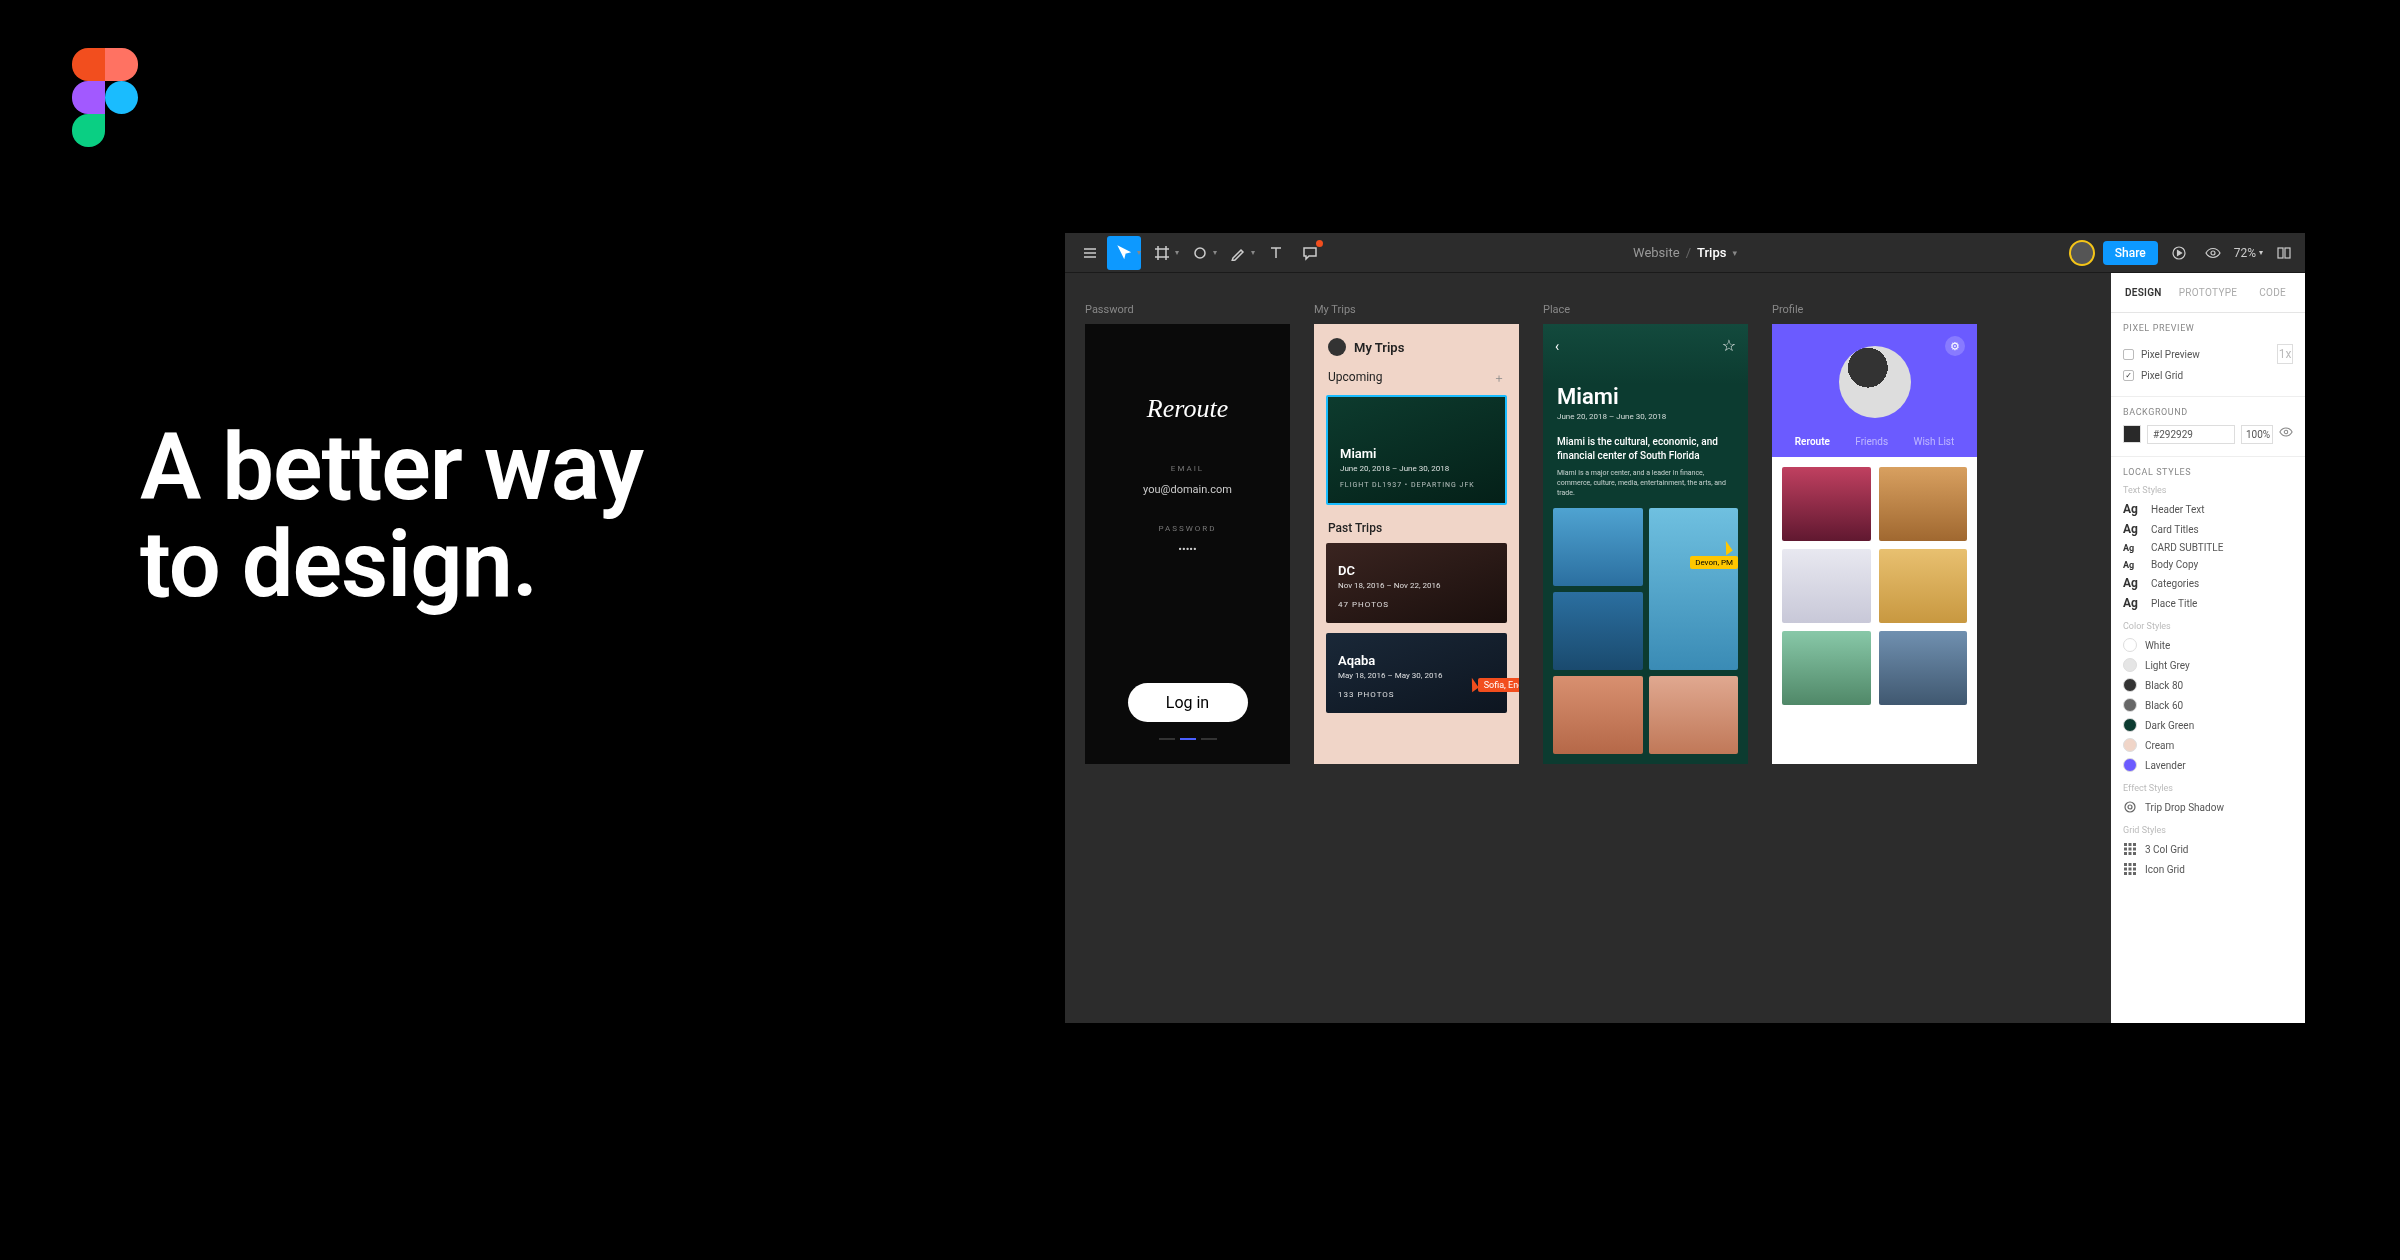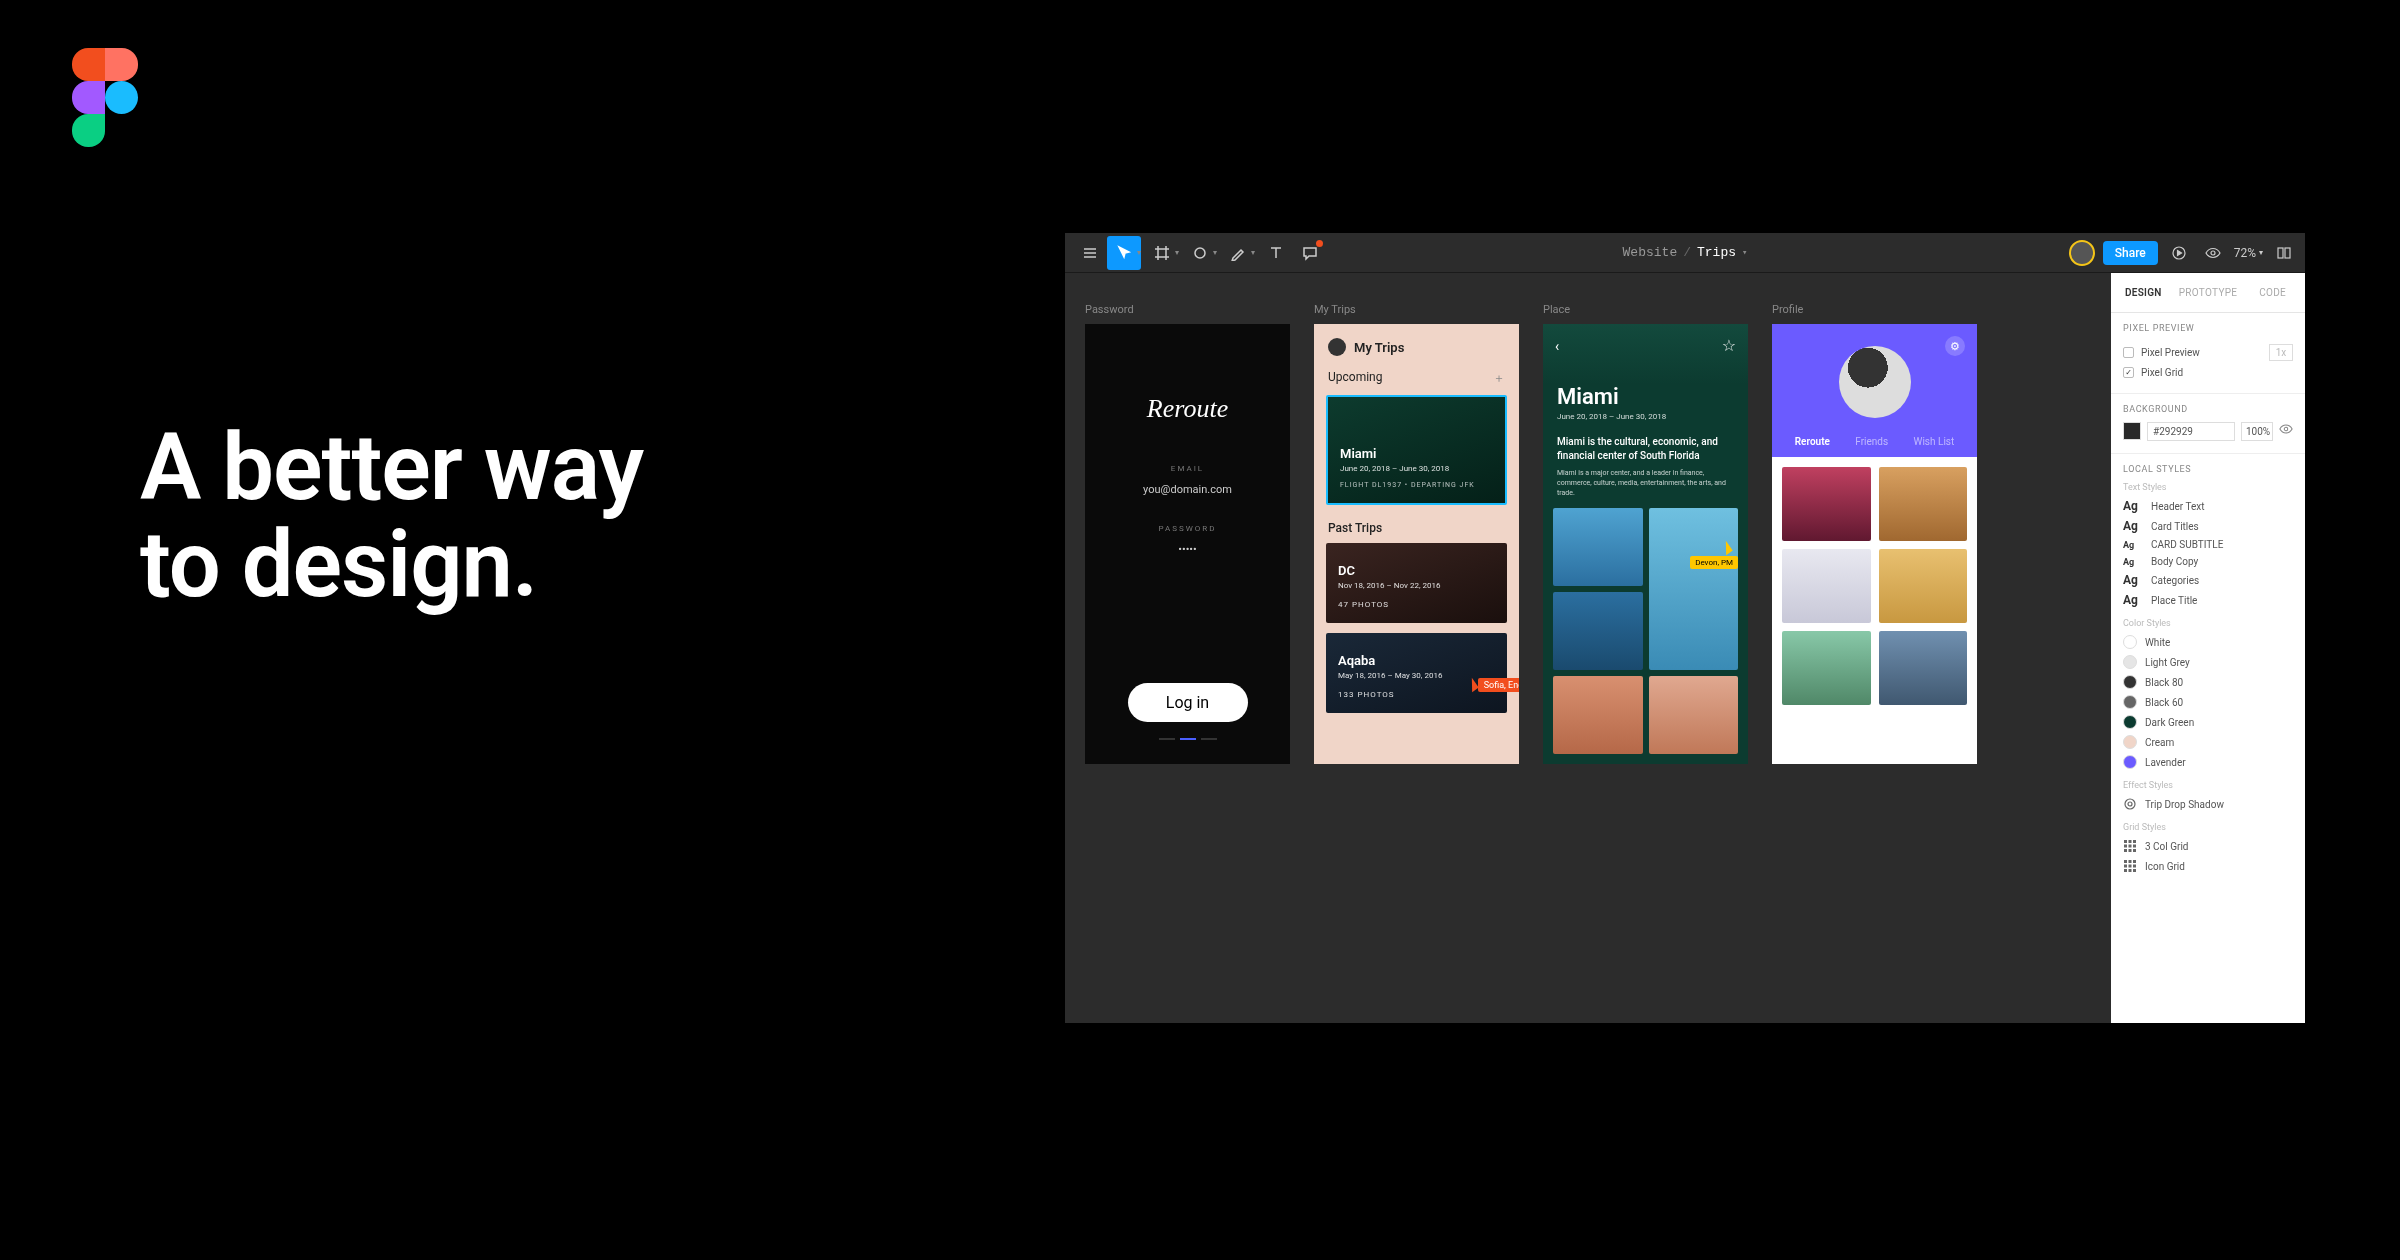--- a/index.html
+++ b/index.html
@@ -83,21 +83,21 @@
   .tool-btn.active { background:#0d99ff; color:#fff; }
   .tool-btn svg { width:16px; height:16px; stroke:#ccc; fill:none; stroke-width:1.5; }
   .tool-btn.active svg { stroke:#fff; }
   .tool-caret { font-size:8px; color:#888; margin-left:-4px; margin-right:4px; }
   .notif-dot { position:relative; }
   .notif-dot::after { content:''; position:absolute; top:4px; right:4px; width:7px; height:7px; background:#f24e1e; border-radius:50%; }
 
   .breadcrumb {
     position:absolute; left:50%; transform:translateX(-50%);
     display:flex; align-items:center; gap:6px;
-    color:#ccc; font-size:13px;font-family:Liberation Mono, monospace;
+    color:#ccc; font-size:13px;
   }
   .breadcrumb .project { color:#999; }
   .breadcrumb .file { color:#fff; font-weight:500; }
   .breadcrumb .chev { font-size:9px; color:#888; }
 
   .tool-group-right { margin-left:auto; display:flex; align-items:center; gap:8px; }
   .avatar-ring {
     width:26px; height:26px; border-radius:50%;
     border:2px solid #f5c518; background:#555;
     display:flex; align-items:center; justify-content:center;
@@ -234,21 +234,21 @@
   .bg-hex { flex:1; border:1px solid #ddd; padding:3px 5px; font-size:10px; color:#555; }
   .bg-pct { width:32px; border:1px solid #ddd; padding:3px 4px; font-size:10px; color:#555; text-align:right; }
   .eye { color:#888; font-size:12px; }
   .style-cat { font-size:9px; color:#bbb; margin:8px 0 4px; }
   .style-row { display:flex; align-items:center; gap:8px; padding:3px 0; font-size:10px; color:#555; }
   .style-row .ag { font-weight:700; font-size:12px; color:#333; width:20px; }
   .style-row .ag.sm { font-size:9px; }
   .color-sw { width:14px; height:14px; border-radius:50%; border:1px solid #ddd; }
   .eff-ic, .grid-ic { width:14px; height:14px; display:flex; align-items:center; justify-content:center; color:#666; }
   .grid-ic svg { width:12px; height:12px; }
-  .num-box { width:24px; border:1px solid #ddd; font-size:10px; color:#bbb; text-align:center; padding:2px 0; margin-left:auto; }
+  .num-box { width:16px; border:1px solid #ddd; font-size:12px; color:#bbb; text-align:center; padding:2px 0; margin-left:auto; }
 </style>
 </head>
 <body>
 
 <div class="figma-logo">
   <div class="row">
       <div class="shape fl-tl"></div>
       <div class="shape fl-tr"></div>
     </div>
   <div class="row">

